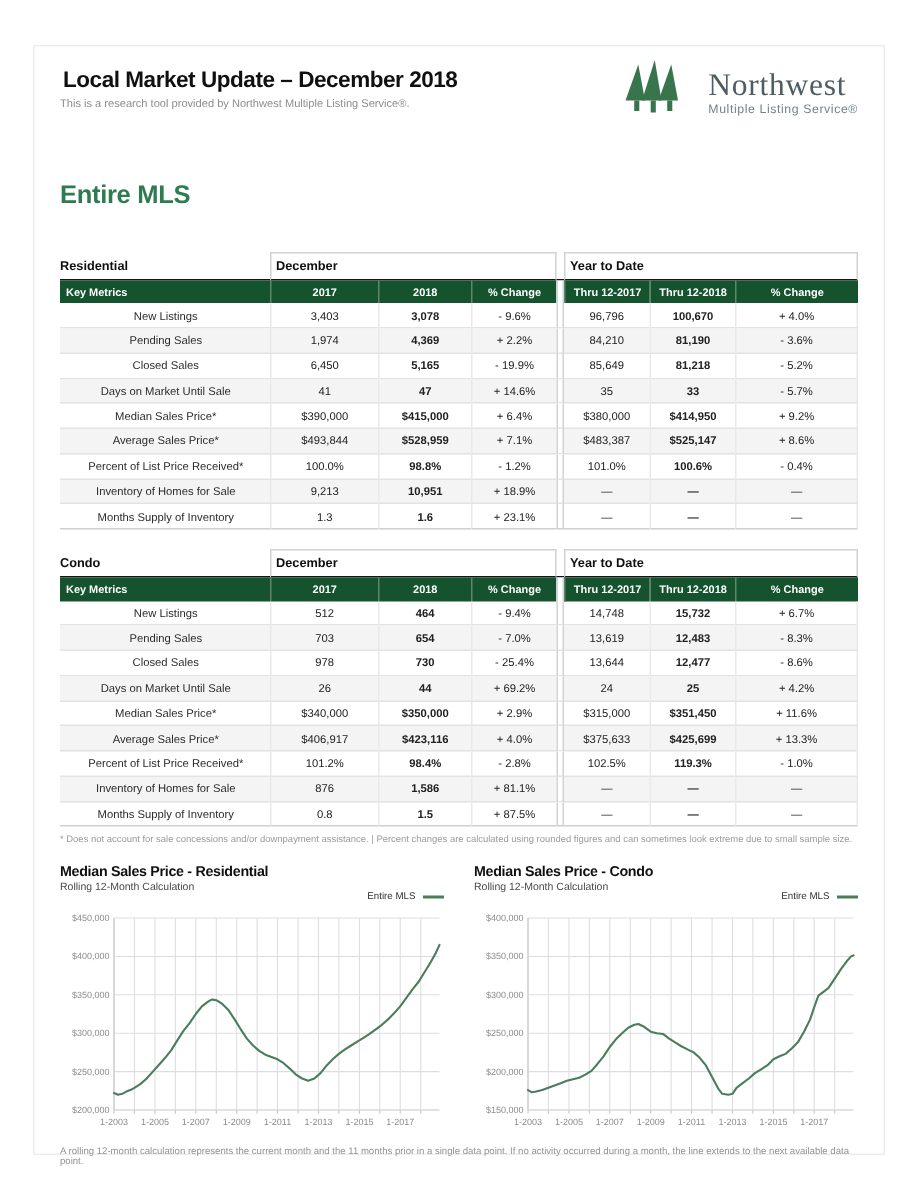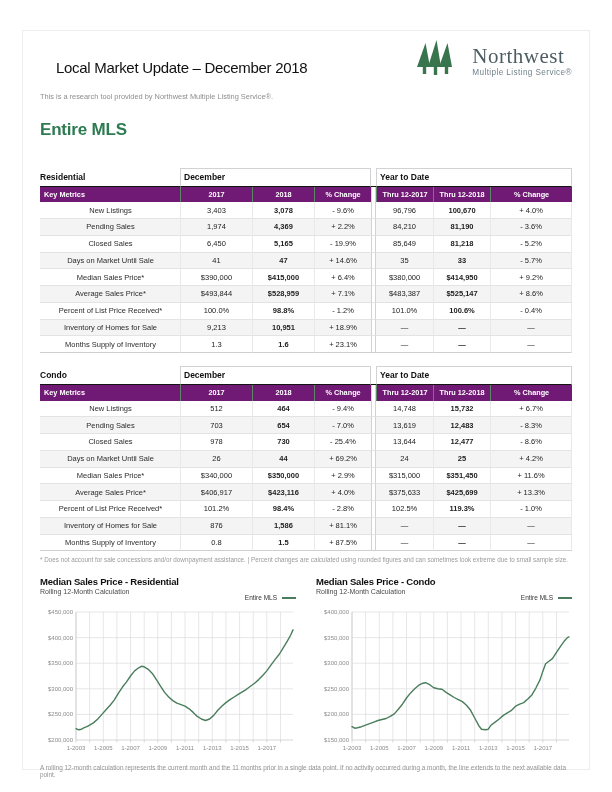--- a/index.html
+++ b/index.html
@@ -4,21 +4,21 @@
 <style>
   html,body{margin:0;padding:0;background:#fff;}
   .page{position:relative;width:612px;height:792px;background:#fff;
         font-family:"Liberation Sans", sans-serif;color:#222;overflow:hidden;}
   .page-frame{position:absolute;left:22px;top:30px;right:22px;bottom:22px;
         border:1px solid #ededee;pointer-events:none;}
   .content{position:absolute;left:40px;right:40px;top:30px;}
 
   
   .hdr{position:relative;padding-top:13px;height:56px;}
-  .hdr h1{margin:16px;font-size:15px;font-weight:normal;color:#101010;letter-spacing:-0.3px;}
+  .hdr h1{margin:2px;font-size:15px;font-weight:bold;color:#101010;letter-spacing:-0.3px;}
   .hdr .sub{margin:2px 0 0 0;font-size:7.4px;color:#8d8d8d;}
   .logo{position:absolute;right:0;top:10px;display:flex;align-items:flex-end;gap:16px;}
   .logo svg{display:block;}
   .logo-name{font-family:"Liberation Serif", serif;font-size:21px;color:#4d5d63;line-height:1;letter-spacing:0.5px;}
   .logo-tag{font-size:8.2px;color:#72828a;letter-spacing:0.4px;margin-top:1px;}
   .area-title{margin:21px 0 0 0;font-size:17px;font-weight:bold;color:#2e7b52;letter-spacing:-0.2px;}
 
   
   table.metrics{width:532px;border-collapse:separate;border-spacing:0;table-layout:fixed;
         font-size:7.5px;color:#222;}
@@ -28,21 +28,21 @@
   .metrics col.c-2018{width:62px;}  .metrics col.c-chg{width:57px;}
   .metrics col.c-gap{width:5px;}    .metrics col.c-t17{width:57px;}
   .metrics col.c-t18{width:57px;}   .metrics col.c-chg2{width:82px;}
   .metrics th,.metrics td{padding:3.2px 3px;line-height:1.25;font-weight:normal;}
   .section-cell{font-size:8.5px;font-weight:bold !important;text-align:left;
         border-bottom:1.5px solid #141414;padding-left:0 !important;color:#101010;}
   .grp-cell{font-size:8.5px;font-weight:bold !important;text-align:left;background:#fff;
         border-top:1px solid #d2d2d4;border-left:1px solid #d2d2d4;border-right:1px solid #d2d2d4;
         border-bottom:1.5px solid #141414;color:#101010;}
   .gap-top{border-bottom:1.5px solid #141414;padding:0 !important;}
-  .grow th{background:#701a75;color:#fff;font-size:7.3px;font-weight:bold !important;}
+  .grow th{background:#14532d;color:#fff;font-size:7.3px;font-weight:bold !important;}
   .grow th.gkey{text-align:left;padding-left:4px;}
   .grow th.gnum{text-align:center;border-left:1px solid #5d8767;}
   .grow th.ggap{background:#fff;border-left:1px solid #d2d2d4;border-right:1px solid #d2d2d4;padding:0;}
   .metrics tbody td{border-bottom:1px solid #e3e3e4;}
   .metrics tbody td.metric{text-align:center;padding-left:4px;color:#2b2b2b;}
   .metrics tbody td.num{text-align:center;border-left:1px solid #e9e9ea;}
   .metrics tbody td:nth-child(6){border-left:none;}
   .metrics tbody td:last-child{border-right:1px solid #e9e9ea;}
   .metrics tbody td:nth-child(3),.metrics tbody td:nth-child(7){font-weight:bold;}
   .metrics tbody td.gapcell{background:#fff !important;padding:0;

